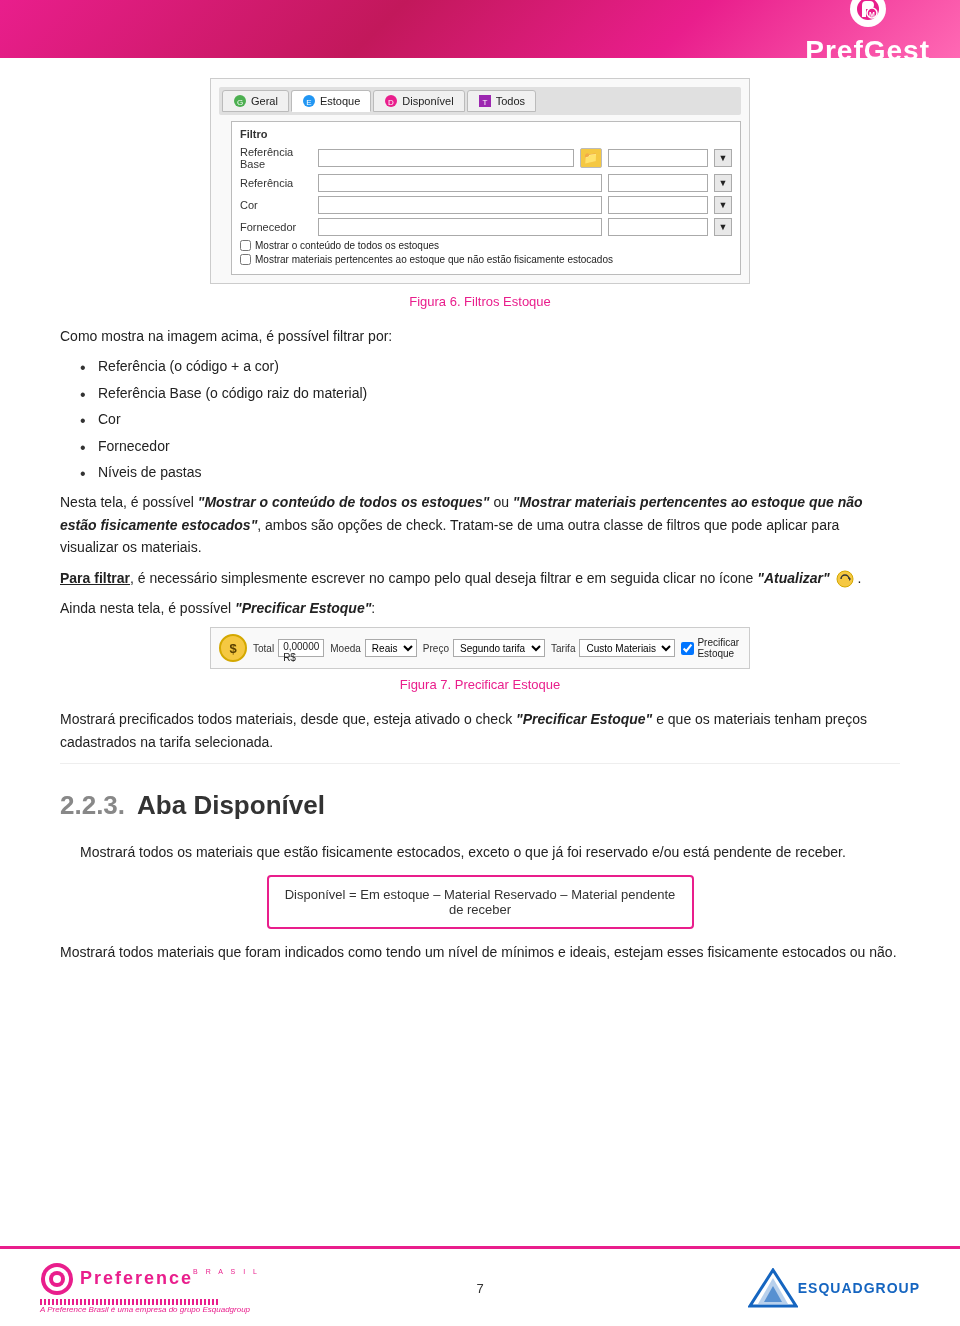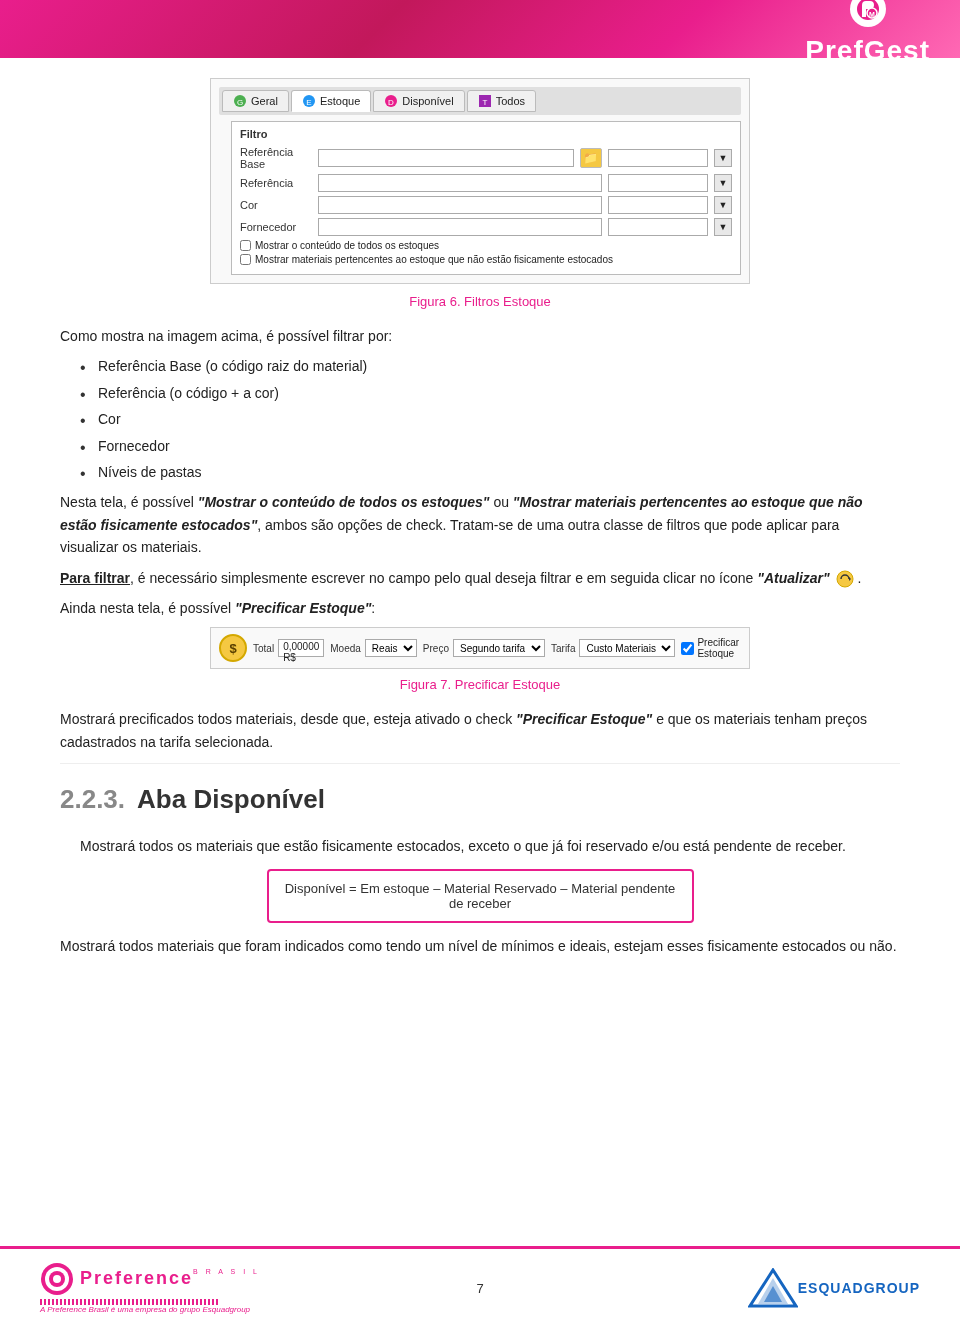--- a/index.html
+++ b/index.html
@@ -237,21 +237,21 @@
       display: flex;
       align-items: center;
       gap: 3px;
     }
 
     
     .section-heading {
       display: flex;
       align-items: baseline;
       gap: 12px;
-      margin: 20px 0 10px 0;
+      margin: 26px 0 10px 0;
     }
     .section-number {
       font-size: 26px;
       font-weight: bold;
       color: #888;
     }
     .section-title {
       font-size: 26px;
       font-weight: bold;
       color: #333;
@@ -449,22 +449,22 @@
   </div>
 
   <div class="figure-caption">Figura 6. Filtros Estoque</div>
 
   <p class="body-text">
     <span>Como mostra na imagem acima, é possível filtrar por:</span>
   </p>
 
   <div class="body-text">
     <ul>
+      <li><span>Referência (o código + a cor)</span></li>
       <li><span>Referência Base (o código raiz do material)</span></li>
-      <li><span>Referência (o código + a cor)</span></li>
       <li><span>Cor</span></li>
       <li><span>Fornecedor</span></li>
       <li><span>Níveis de pastas</span></li>
     </ul>
   </div>
 
   <p class="body-text">
     <span>Nesta tela, é possível </span><span class="italic-bold">"Mostrar o conteúdo de todos os estoques"</span><span> ou </span><span class="italic-bold">"Mostrar materiais pertencentes ao estoque que não estão fisicamente estocados"</span><span>, ambos são opções de check. Tratam-se de uma outra classe de filtros que pode aplicar para visualizar os materiais.</span>
   </p>
 

